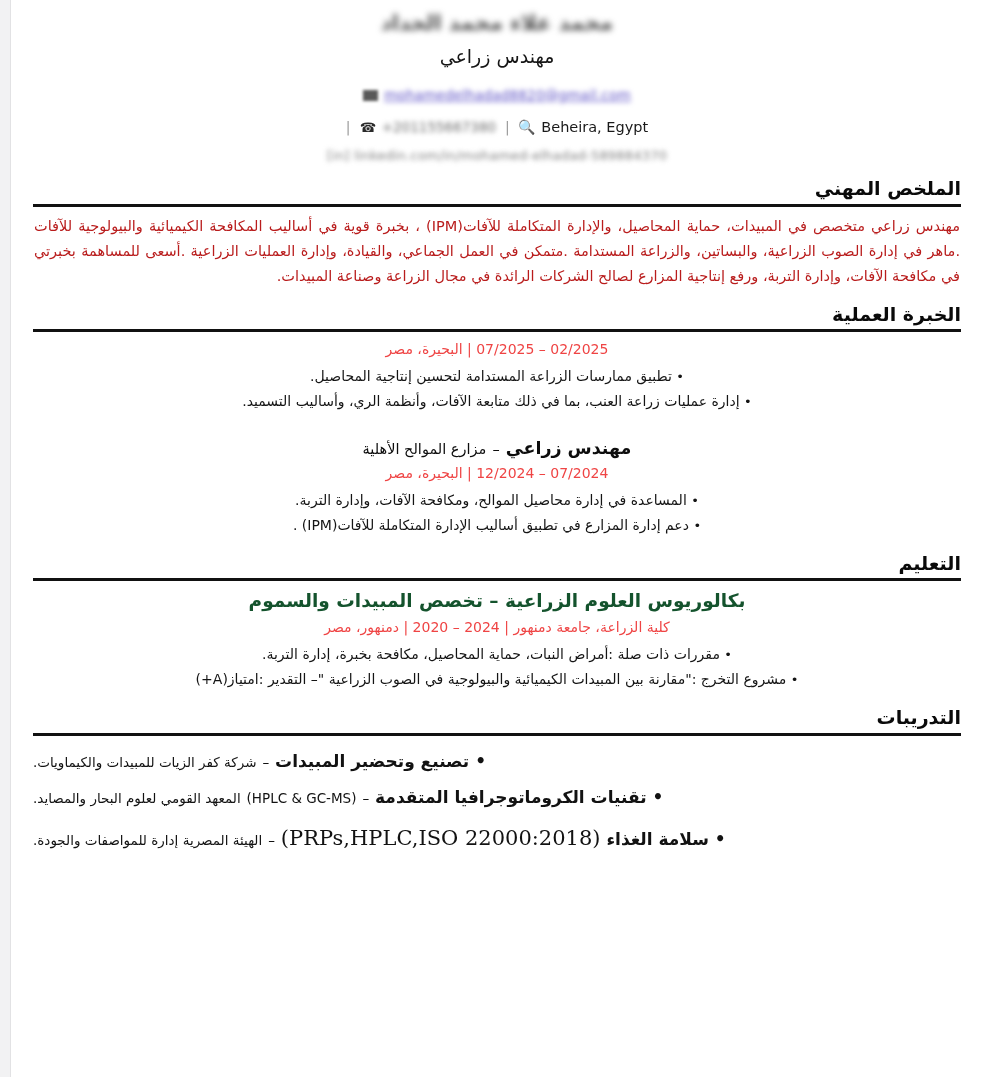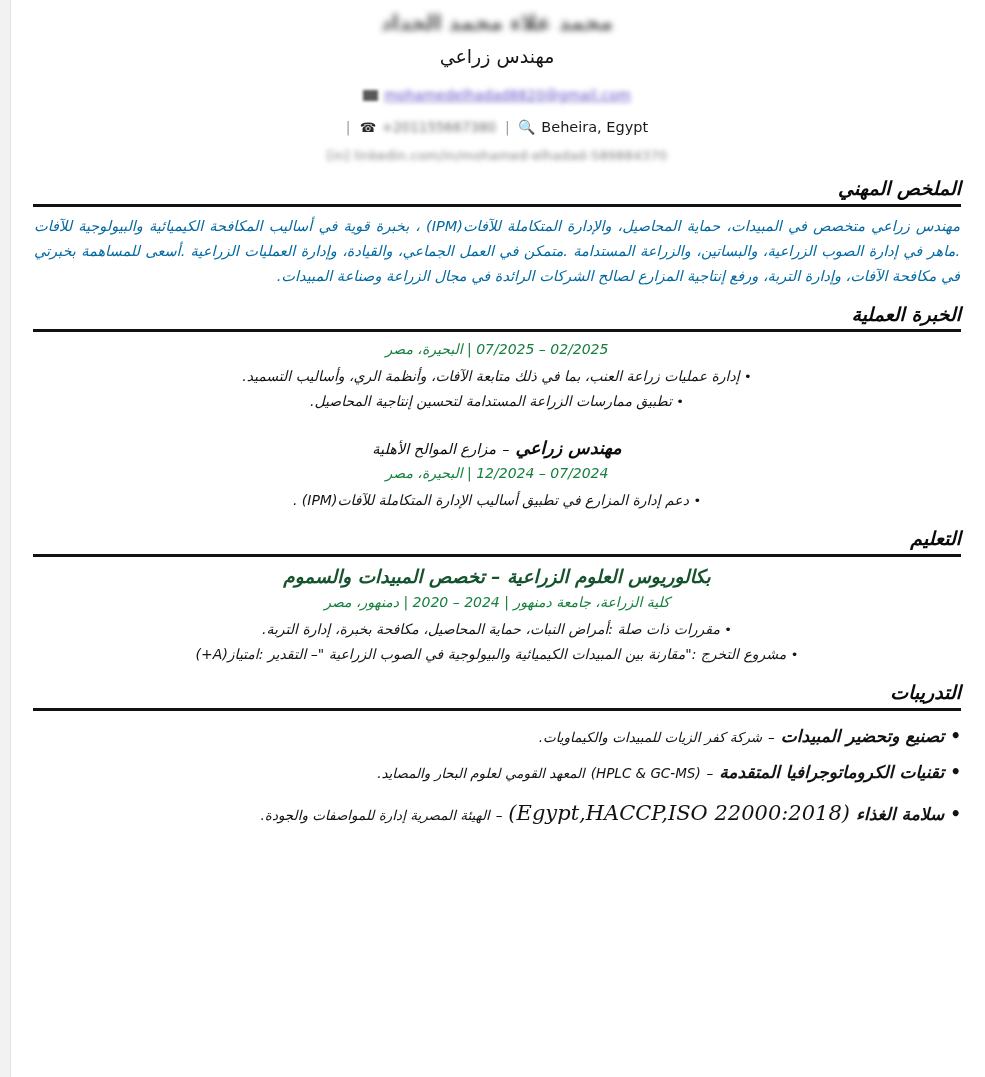--- a/index.html
+++ b/index.html
@@ -144,42 +144,41 @@
     -webkit-filter: blur(2.5px);
     user-select: none;
     direction: ltr;
     margin-bottom: 4px;
     letter-spacing: .2px;
   }
 
   
   .section {
     margin-top: 14px;
-    font-style: italic;
   }
   .section-title {
     font-size: 19px;
     font-weight: bold;
     text-align: right;
     color: #0a0a0a;
     margin: 0 0 3px 0;
     line-height: 1.25;
   }
   .rule {
     border: 0;
     border-top: 3px solid #111111;
     margin: 0 0 7px 0;
     width: 100%;
   }
   .summary-text {
     font-size: 14.5px;
     line-height: 1.72;
     text-align: justify;
     text-align-last: right;
-    color: #0369a1;
+    color: #b91c1c;
     margin: 0;
     padding: 0 1px;
   }
 
   
   .entry {
     margin-bottom: 4px;
   }
   .entry + .entry {
     margin-top: 22px;
@@ -192,21 +191,21 @@
     line-height: 1.45;
     margin: 4px 0 2px 0;
   }
   .entry-heading .org {
     font-size: 14.5px;
     font-weight: normal;
   }
   .entry-meta {
     font-size: 14px;
     text-align: center;
-    color: #15803d;
+    color: #ef4444;
     line-height: 1.55;
     margin-bottom: 3px;
     direction: rtl;
   }
   .entry-meta .dates {
     direction: ltr;
     unicode-bidi: isolate;
     display: inline-block;
   }
   ul.bullets {
@@ -232,21 +231,21 @@
     color: #14532d;
     line-height: 1.4;
     margin: 4px 0 3px 0;
   }
   .train-list {
     list-style: none;
     margin: 0;
     padding: 0;
   }
   .train-list li {
-    text-align: right;
+    text-align: left;
     line-height: 2.15;
     color: #121212;
     font-size: 17px;
     font-weight: bold;
   }
   .train-list li .sub {
     font-size: 13.5px;
     font-weight: normal;
   }
   .train-list li .code {
@@ -307,37 +306,39 @@
       <h2 class="section-title">الخبرة العملية</h2>
       <hr class="rule">
 
       <div class="entry">
         <div class="entry-meta">
           <span class="dates">07/2025 – 02/2025</span>
           <span>| البحيرة، مصر</span>
         </div>
         <ul class="bullets">
           <li><span class="dot">•</span>
+            <span>تطبيق ممارسات الزراعة المستدامة لتحسين إنتاجية المحاصيل.</span></li>
+          <li><span class="dot">•</span>
             <span>إدارة عمليات زراعة العنب، بما في ذلك متابعة الآفات، وأنظمة الري، وأساليب التسميد.</span></li>
-          <li><span class="dot">•</span>
-            <span>تطبيق ممارسات الزراعة المستدامة لتحسين إنتاجية المحاصيل.</span></li>
         </ul>
       </div>
 
       <div class="entry">
         <div class="entry-heading">
           <span>مهندس زراعي</span>
           <span class="org">–</span>
           <span class="org">مزارع الموالح الأهلية</span>
         </div>
         <div class="entry-meta">
           <span class="dates">12/2024 – 07/2024</span>
           <span>| البحيرة، مصر</span>
         </div>
         <ul class="bullets">
+          <li><span class="dot">•</span>
+            <span>المساعدة في إدارة محاصيل الموالح، ومكافحة الآفات، وإدارة التربة.</span></li>
           <li><span class="dot">•</span>
             <span>دعم إدارة المزارع في تطبيق أساليب الإدارة المتكاملة للآفات(IPM) .</span></li>
         </ul>
       </div>
     </div>
 
     <div class="section">
       <h2 class="section-title">التعليم</h2>
       <hr class="rule">
       <div class="edu-heading">بكالوريوس العلوم الزراعية – تخصص المبيدات والسموم</div>
@@ -363,21 +364,21 @@
         <li>
           <span class="dot">•</span>
           <span>تقنيات الكروماتوجرافيا المتقدمة</span>
           <span class="sub">–</span>
           <span class="sub lat">(HPLC &amp; GC-MS)</span>
           <span class="sub">المعهد القومي لعلوم البحار والمصايد.</span>
         </li>
         <li>
           <span class="dot">•</span>
           <span>سلامة الغذاء</span>
-          <span class="code">(Egypt,HACCP,ISO 22000:2018)</span>
+          <span class="code">(PRPs,HPLC,ISO 22000:2018)</span>
           <span class="sub">–</span>
           <span class="sub">الهيئة المصرية إدارة للمواصفات والجودة.</span>
         </li>
       </ul>
     </div>
 
   </div>
 </div>
 
 </body></html>

